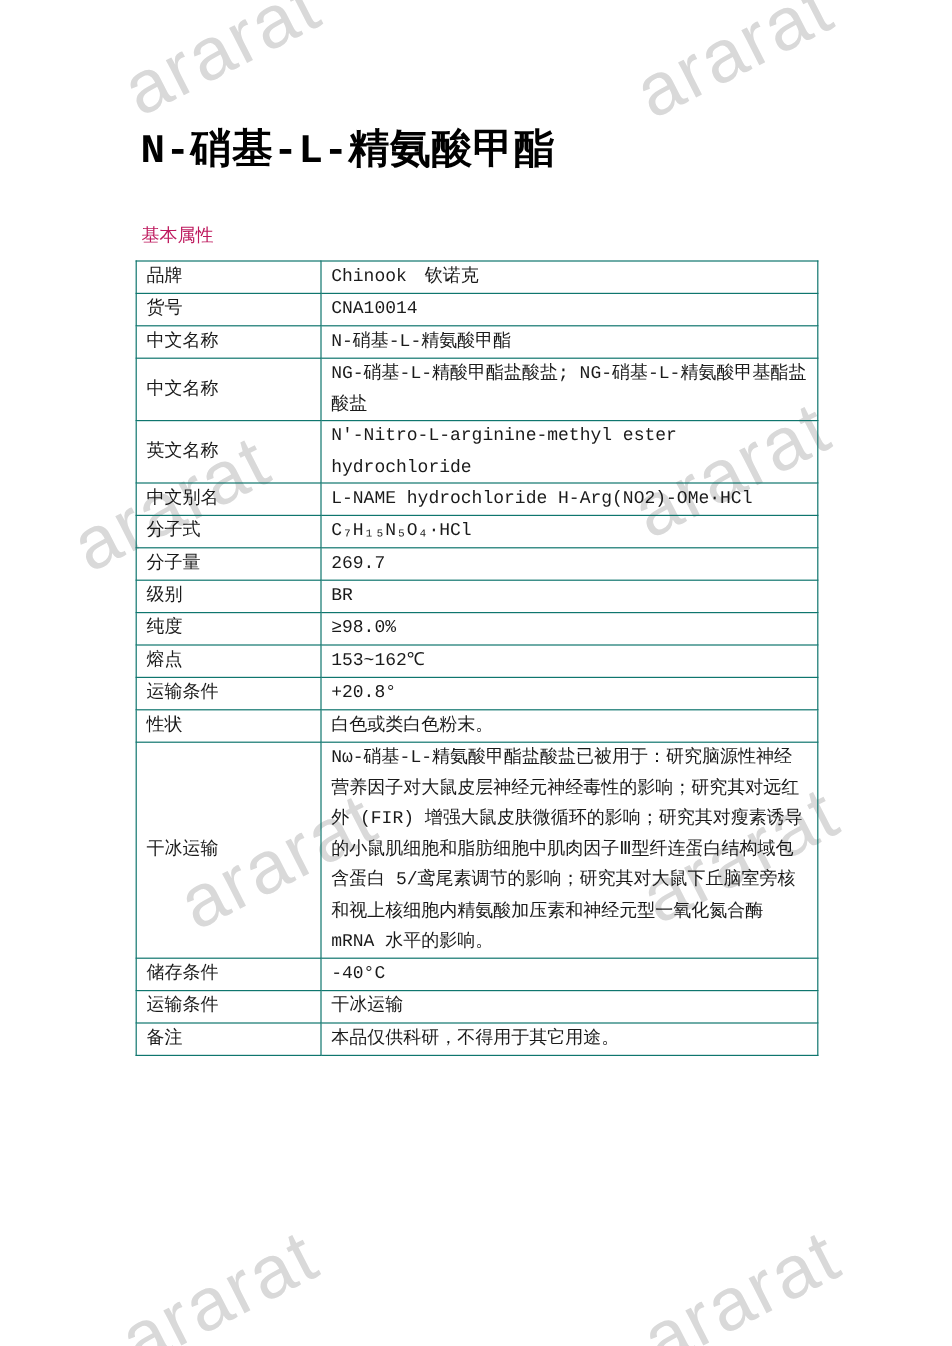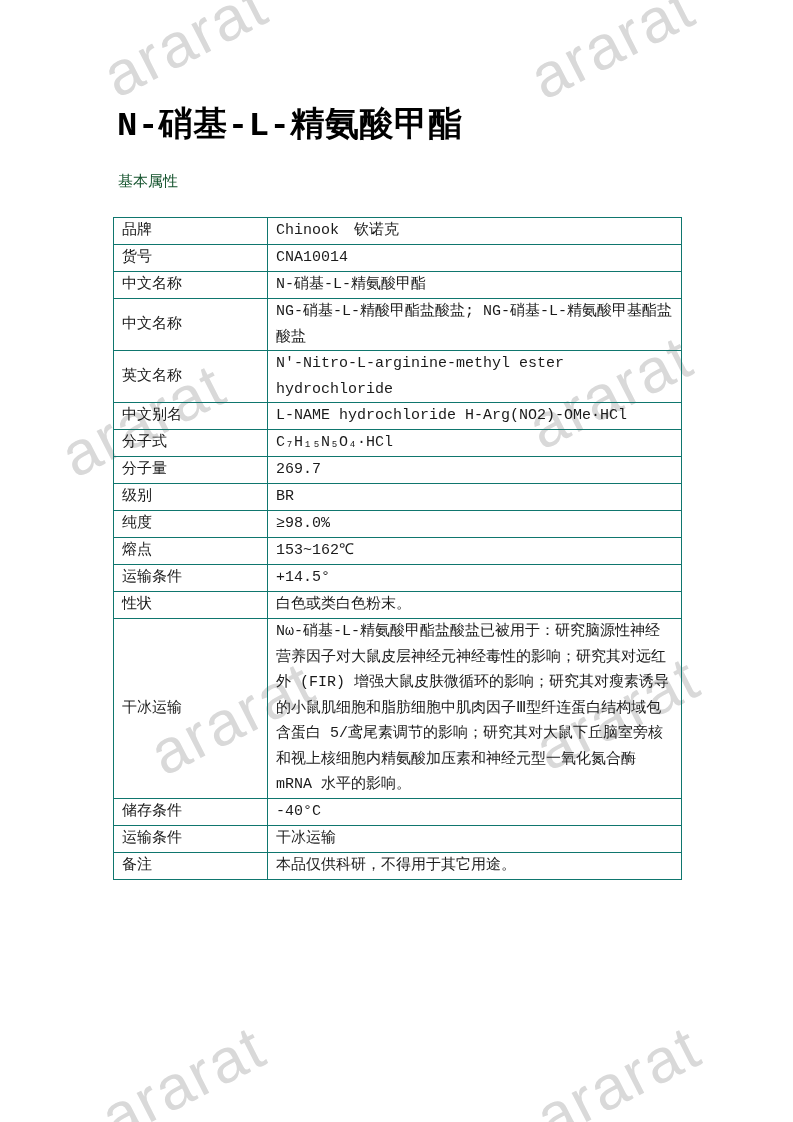--- a/index.html
+++ b/index.html
@@ -39,23 +39,23 @@
   .page-title {
     position: absolute;
     left: 117px; top: 101px;
     font-size: 34px;
     font-weight: bold;
     color: #000000;
     letter-spacing: 0.5px;
   }
   .section-heading {
     position: absolute;
-    left: 118px; top: 172px;
+    left: 118px; top: 187px;
     font-size: 15px;
-    color: #14532d;
+    color: #be185d;
   }
   table.props {
     position: absolute;
     left: 113px; top: 217px;
     width: 569px;
     border-collapse: collapse;
     table-layout: fixed;
   }
   table.props td {
     border: 1px solid #0f766e;
@@ -128,21 +128,21 @@
         <tr>
           <td class="label-cell">纯度</td>
           <td class="value-cell">≥98.0%</td>
         </tr>
         <tr>
           <td class="label-cell">熔点</td>
           <td class="value-cell">153~162℃</td>
         </tr>
         <tr>
           <td class="label-cell">运输条件</td>
-          <td class="value-cell">+14.5°</td>
+          <td class="value-cell">+20.8°</td>
         </tr>
         <tr>
           <td class="label-cell">性状</td>
           <td class="value-cell">白色或类白色粉末。</td>
         </tr>
         <tr>
           <td class="label-cell">干冰运输</td>
           <td class="value-cell">Nω-硝基-L-精氨酸甲酯盐酸盐已被用于：研究脑源性神经营养因子对大鼠皮层神经元神经毒性的影响；研究其对远红外 (FIR) 增强大鼠皮肤微循环的影响；研究其对瘦素诱导的小鼠肌细胞和脂肪细胞中肌肉因子Ⅲ型纤连蛋白结构域包含蛋白 5/鸢尾素调节的影响；研究其对大鼠下丘脑室旁核和视上核细胞内精氨酸加压素和神经元型一氧化氮合酶 mRNA 水平的影响。</td>
         </tr>
         <tr>

